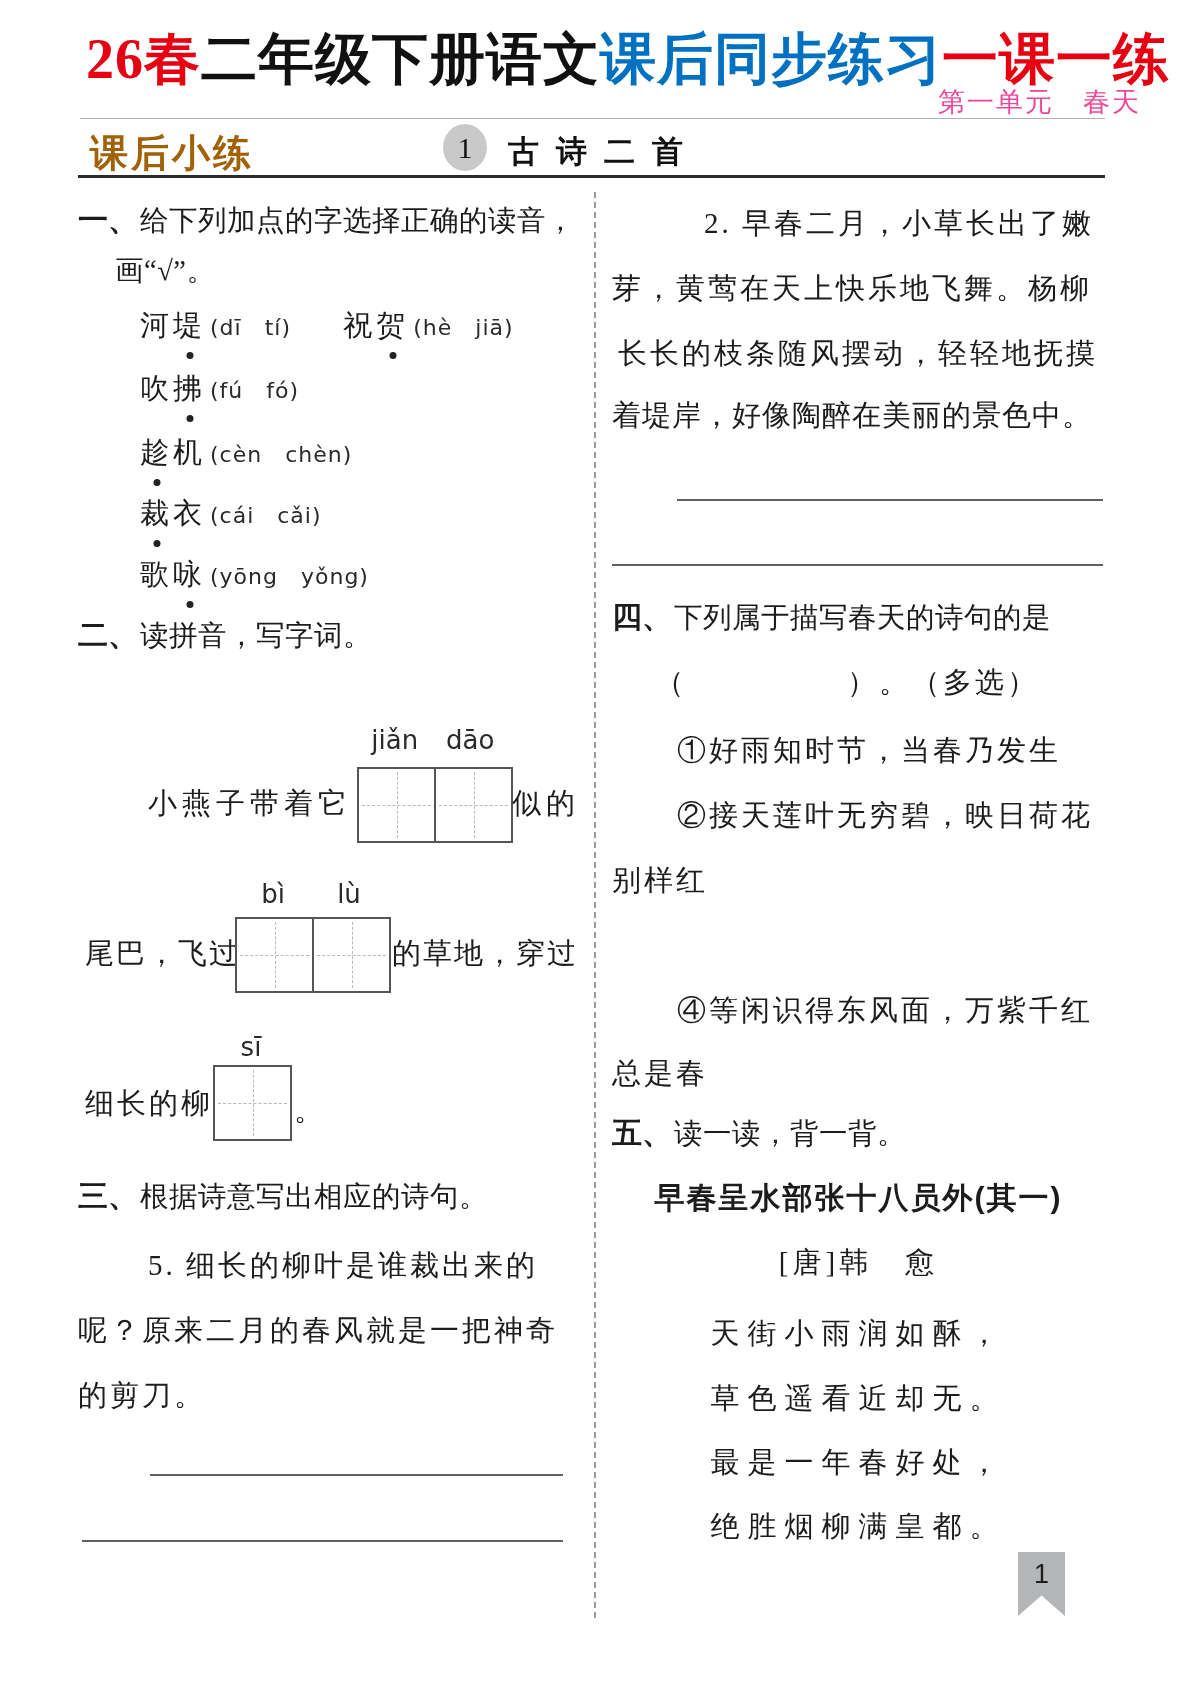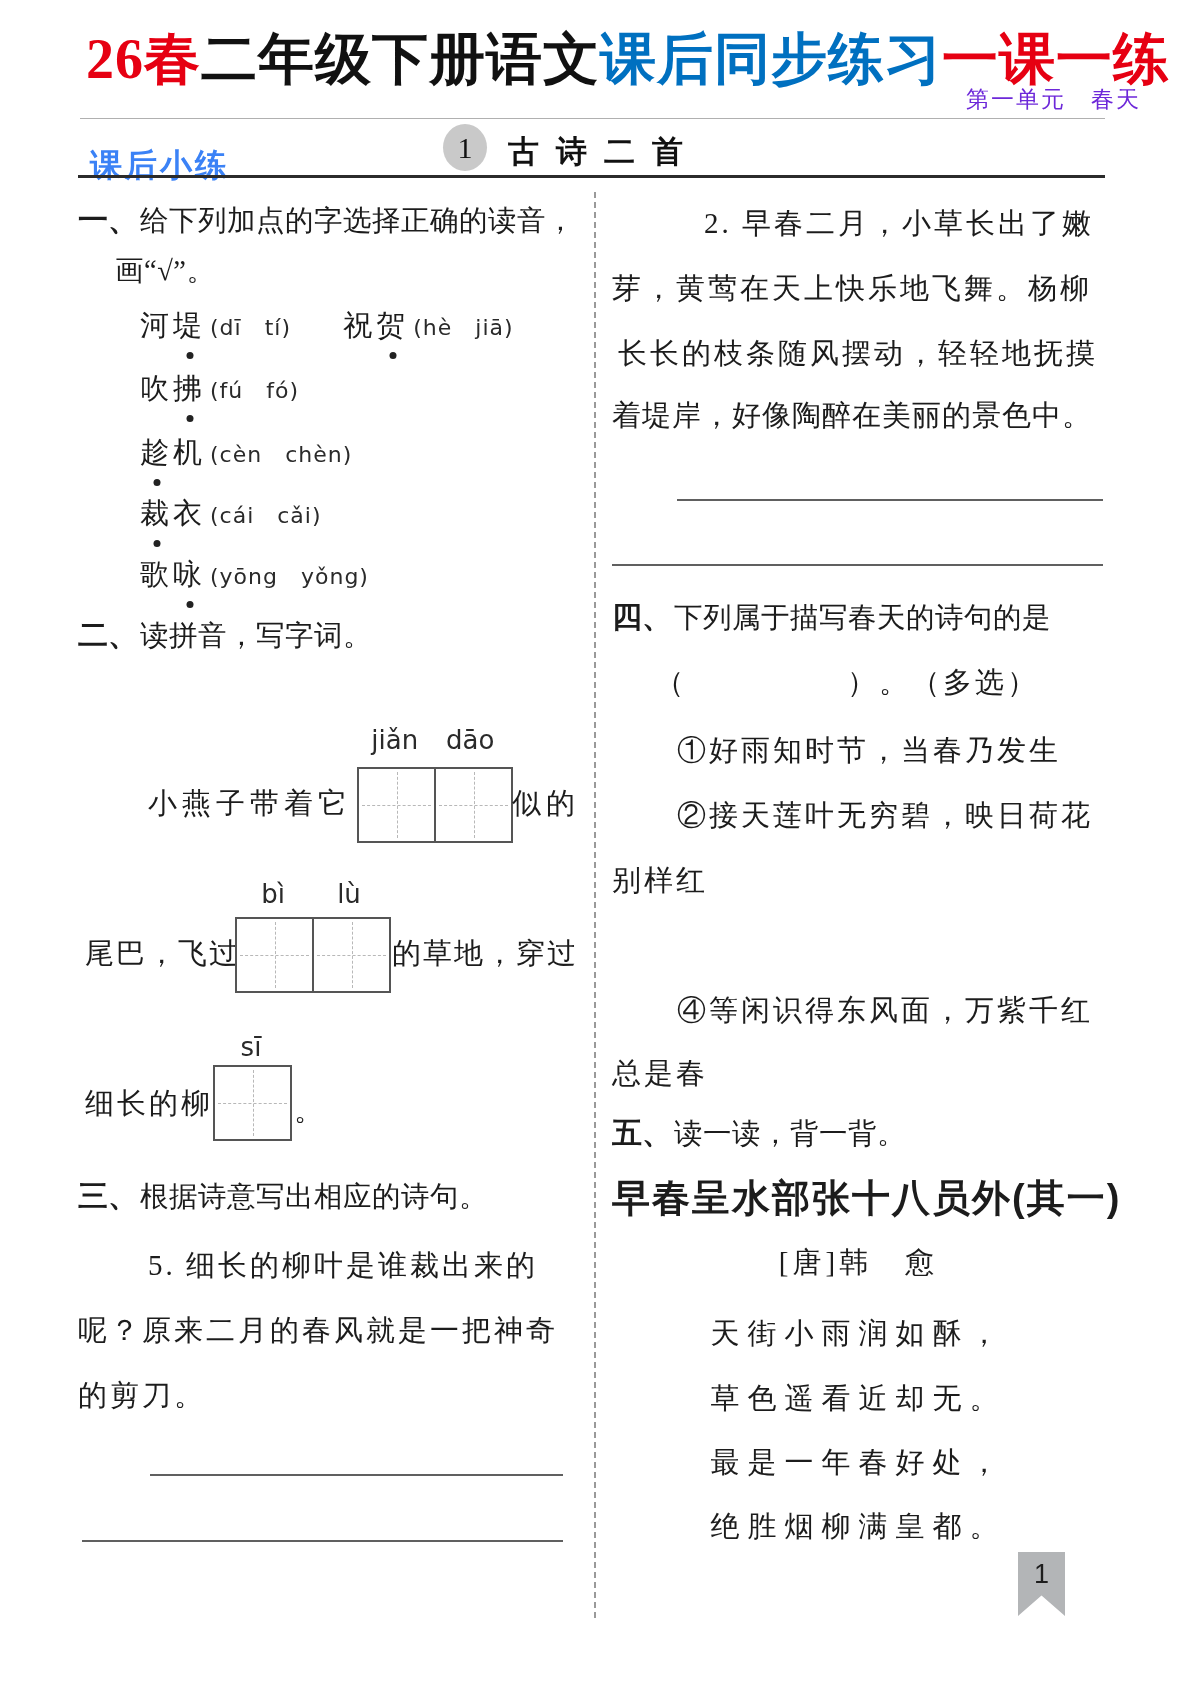--- a/index.html
+++ b/index.html
@@ -4,45 +4,45 @@
 <style>
   html,body{margin:0;padding:0;background:#e8e8e8;}
   .page{position:relative;width:1191px;height:1684px;background:#ffffff;margin:0 auto;overflow:hidden;
         font-family:"Liberation Serif","DejaVu Serif",serif;color:#1c1c1c;padding-left:36px;}
   
   .booktitle{position:absolute;left:86px;top:22px;font-size:56px;font-weight:700;white-space:nowrap;
              font-family:"Liberation Serif","DejaVu Serif",serif;letter-spacing:1px;}
   .t-red{color:#e60012;}
   .t-black{color:#111;}
   .t-blue{color:#0070c0;}
-  .unitlabel{position:absolute;right:86px;top:84px;font-size:23px;letter-spacing:2px;
-             font-family:"Liberation Sans","DejaVu Sans",sans-serif;color:#6d28d9;}
+  .unitlabel{position:absolute;right:86px;top:84px;font-size:27px;letter-spacing:2px;
+             font-family:"Liberation Sans","DejaVu Sans",sans-serif;color:#ec4899;}
   
   .rule-thin{position:absolute;left:80px;width:1025px;top:118px;height:0;border-top:1px solid #b0b0b0;}
   .rule-thick{position:absolute;left:78px;width:1027px;top:175px;height:3px;background:#2b2b2b;}
-  .brand{position:absolute;left:90px;top:144px;font-size:32px;font-weight:900;letter-spacing:3px;
-         font-family:"Liberation Sans","DejaVu Sans",sans-serif;color:#3b82f6;}
+  .brand{position:absolute;left:90px;top:128px;font-size:38px;font-weight:900;letter-spacing:3px;
+         font-family:"Liberation Sans","DejaVu Sans",sans-serif;color:#a16207;}
   .lesson-num{position:absolute;left:443px;top:124px;width:44px;height:47px;border-radius:50%;
               background:#c9c9c9;text-align:center;line-height:47px;font-size:30px;color:#111;
               font-family:"Liberation Serif","DejaVu Serif",serif;}
   .lesson-title{position:absolute;left:508px;top:131px;font-size:31px;font-weight:600;letter-spacing:17px;
                 white-space:nowrap;color:#111;}
   
   .divider{position:absolute;left:594px;top:192px;height:1426px;width:0;border-left:2px dashed #9a9a9a;}
   .col{position:absolute;top:192px;}
   .col-left{left:78px;width:487px;height:1460px;}
   .col-right{left:612px;width:493px;height:1460px;}
   .line{position:absolute;height:40px;line-height:40px;font-size:29px;letter-spacing:3px;white-space:nowrap;}
   .tight{letter-spacing:1px;}
   .secnum{font-family:"Liberation Sans","DejaVu Sans",sans-serif;font-weight:700;font-size:30px;
           letter-spacing:0;margin-right:2px;}
   .h .t{font-size:28.5px;letter-spacing:0.5px;}
   .center{width:100%;text-align:center;left:0;}
   .poemline{letter-spacing:8px;}
-  .poemtitle{font-family:"Liberation Sans","DejaVu Sans",sans-serif;font-weight:700;font-size:38px;letter-spacing:2px;}
+  .poemtitle{font-family:"Liberation Sans","DejaVu Sans",sans-serif;font-weight:700;font-size:30px;letter-spacing:2px;}
   
   .cjk{letter-spacing:4px;}
   .zd{position:relative;display:inline-block;}
   .zd::after{content:"";position:absolute;left:50%;bottom:-14px;width:7px;height:7px;border-radius:50%;
              background:#222;transform:translateX(-50%);}
   .py{font-family:"DejaVu Sans","Liberation Sans",sans-serif;font-size:22px;letter-spacing:1px;
       color:#2a2a2a;margin-left:4px;}
   .g2{margin-left:42px;}
   
   .boxpair{position:absolute;display:flex;border:2px solid #555;box-sizing:border-box;background:#fff;}

